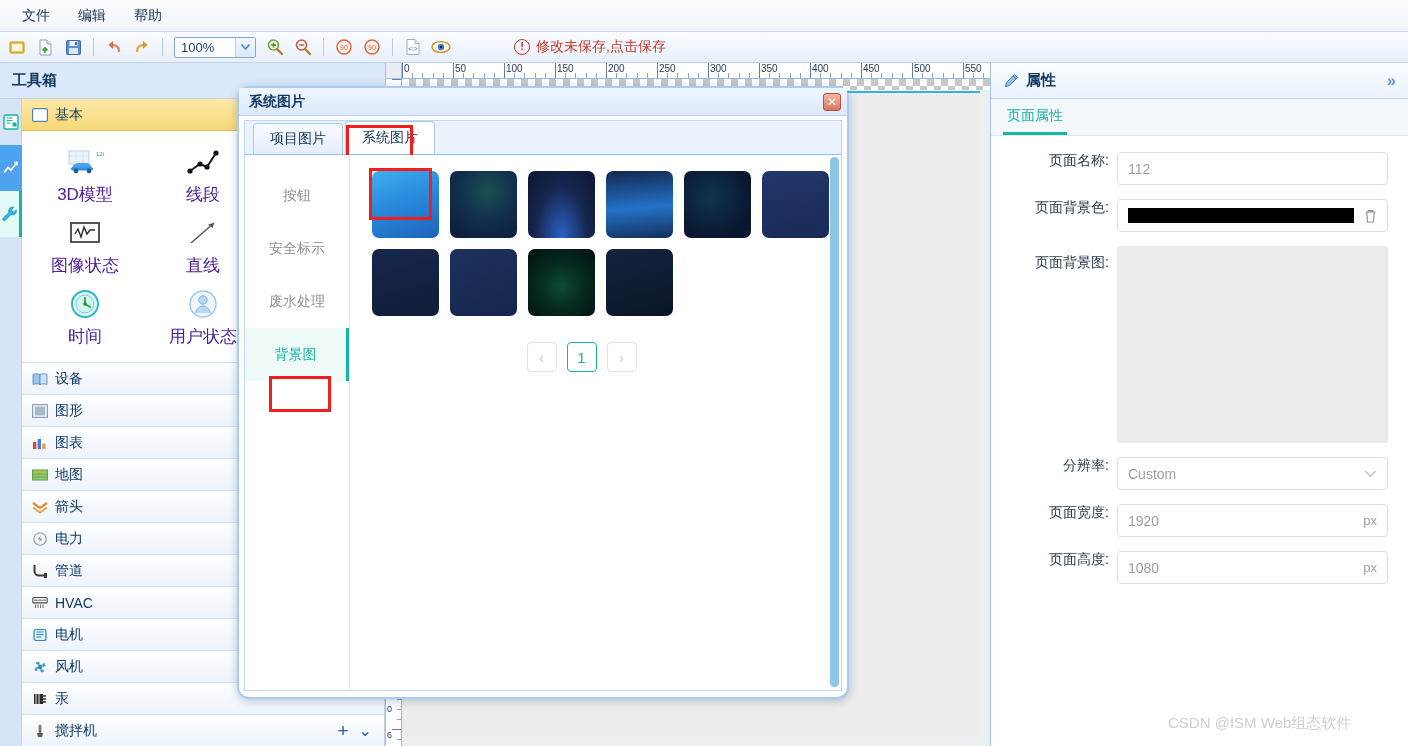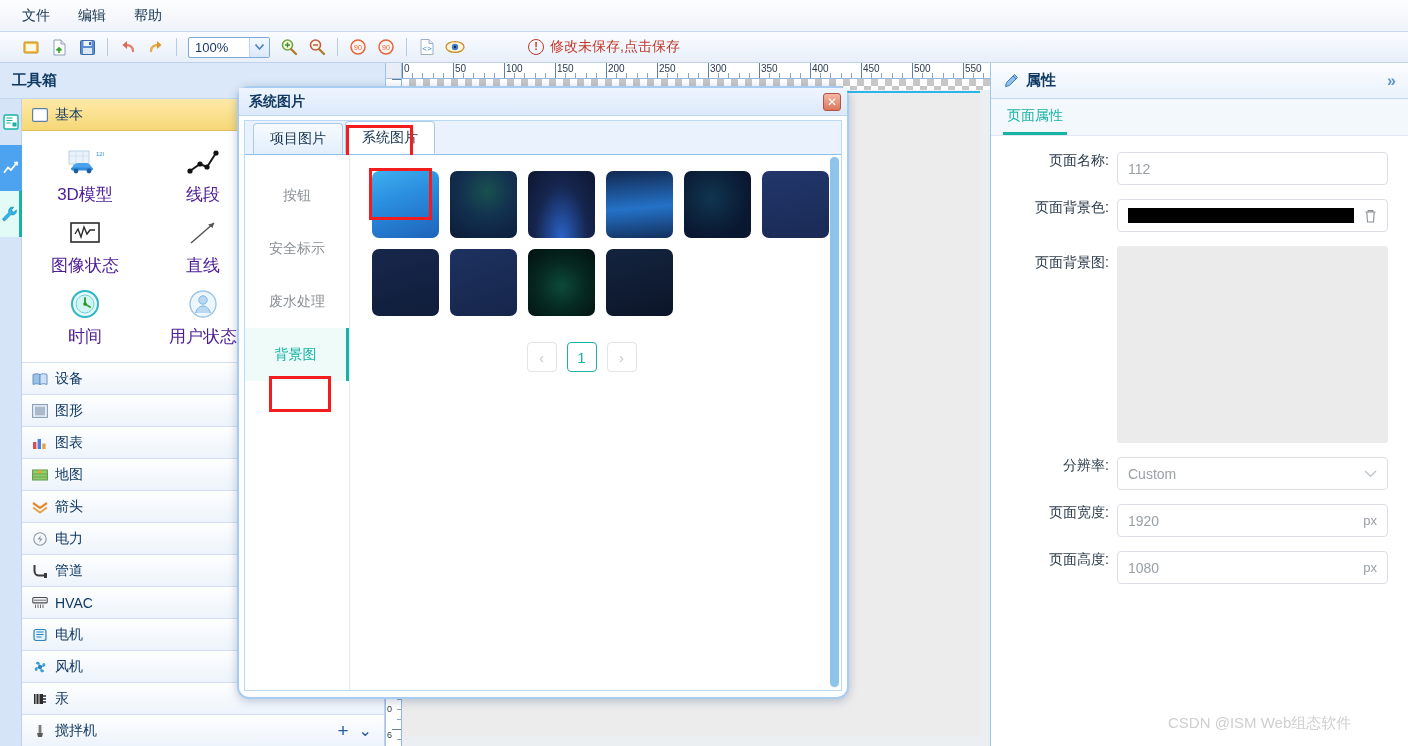--- a/index.html
+++ b/index.html
@@ -23,21 +23,21 @@
   }
   .menubar .mi {
     font-size:14px; color:#14314f; padding:4px 14px; cursor:default;
   }
 
   
   .toolbar {
     position:absolute; left:0; top:32px; width:1408px; height:31px;
     background: linear-gradient(#fafcff, #e8eff9);
     border-bottom: 1px solid #bfd2ea;
-    display:flex; align-items:center; gap:2px; padding-left:18px;
+    display:flex; align-items:center; gap:2px; padding-left:4px;
   }
   .tb-btn {
     width:26px; height:26px; display:flex; align-items:center; justify-content:center;
     border-radius:3px; cursor:pointer;
   }
   .tb-sep { width:1px; height:18px; background:#b9cbe3; margin:0 5px; }
   .zoom-combo {
     width:82px; height:21px; border:1px solid #7fa8d6; border-radius:2px;
     background:#fff; display:flex; align-items:center; margin:0 4px;
   }

